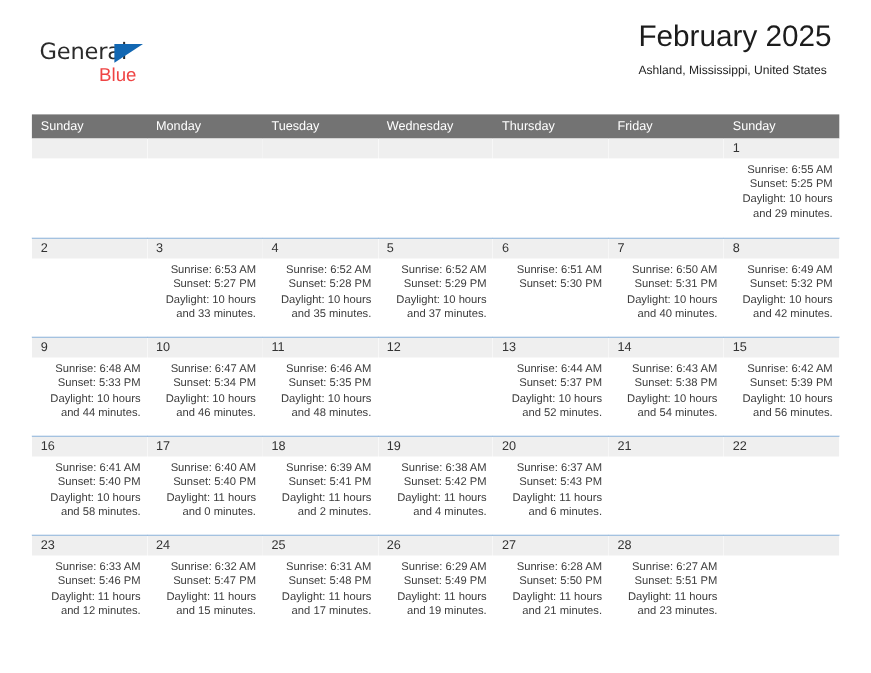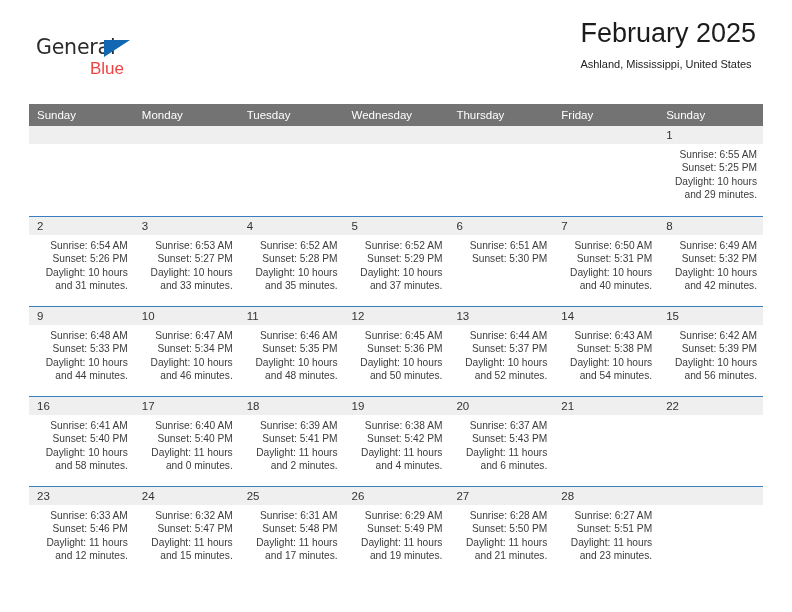--- a/index.html
+++ b/index.html
@@ -241,25 +241,20 @@
             <div>Sunrise: 6:55 AM</div>
             <div>Sunset: 5:25 PM</div>
             <div class="daylight">Daylight: 10 hours and 29 minutes.</div>
           </div>
         </div>
     </div>
 
     <div class="week">
       <div class="day">
           <div class="daynum">2</div>
-          <div class="info">
-            <div>Sunrise: 6:54 AM</div>
-            <div>Sunset: 5:26 PM</div>
-            <div class="daylight">Daylight: 10 hours and 31 minutes.</div>
-          </div>
         </div>
       <div class="day">
           <div class="daynum">3</div>
           <div class="info">
             <div>Sunrise: 6:53 AM</div>
             <div>Sunset: 5:27 PM</div>
             <div class="daylight">Daylight: 10 hours and 33 minutes.</div>
           </div>
         </div>
       <div class="day">
@@ -323,25 +318,20 @@
       <div class="day">
           <div class="daynum">11</div>
           <div class="info">
             <div>Sunrise: 6:46 AM</div>
             <div>Sunset: 5:35 PM</div>
             <div class="daylight">Daylight: 10 hours and 48 minutes.</div>
           </div>
         </div>
       <div class="day">
           <div class="daynum">12</div>
-          <div class="info">
-            <div>Sunrise: 6:45 AM</div>
-            <div>Sunset: 5:36 PM</div>
-            <div class="daylight">Daylight: 10 hours and 50 minutes.</div>
-          </div>
         </div>
       <div class="day">
           <div class="daynum">13</div>
           <div class="info">
             <div>Sunrise: 6:44 AM</div>
             <div>Sunset: 5:37 PM</div>
             <div class="daylight">Daylight: 10 hours and 52 minutes.</div>
           </div>
         </div>
       <div class="day">

